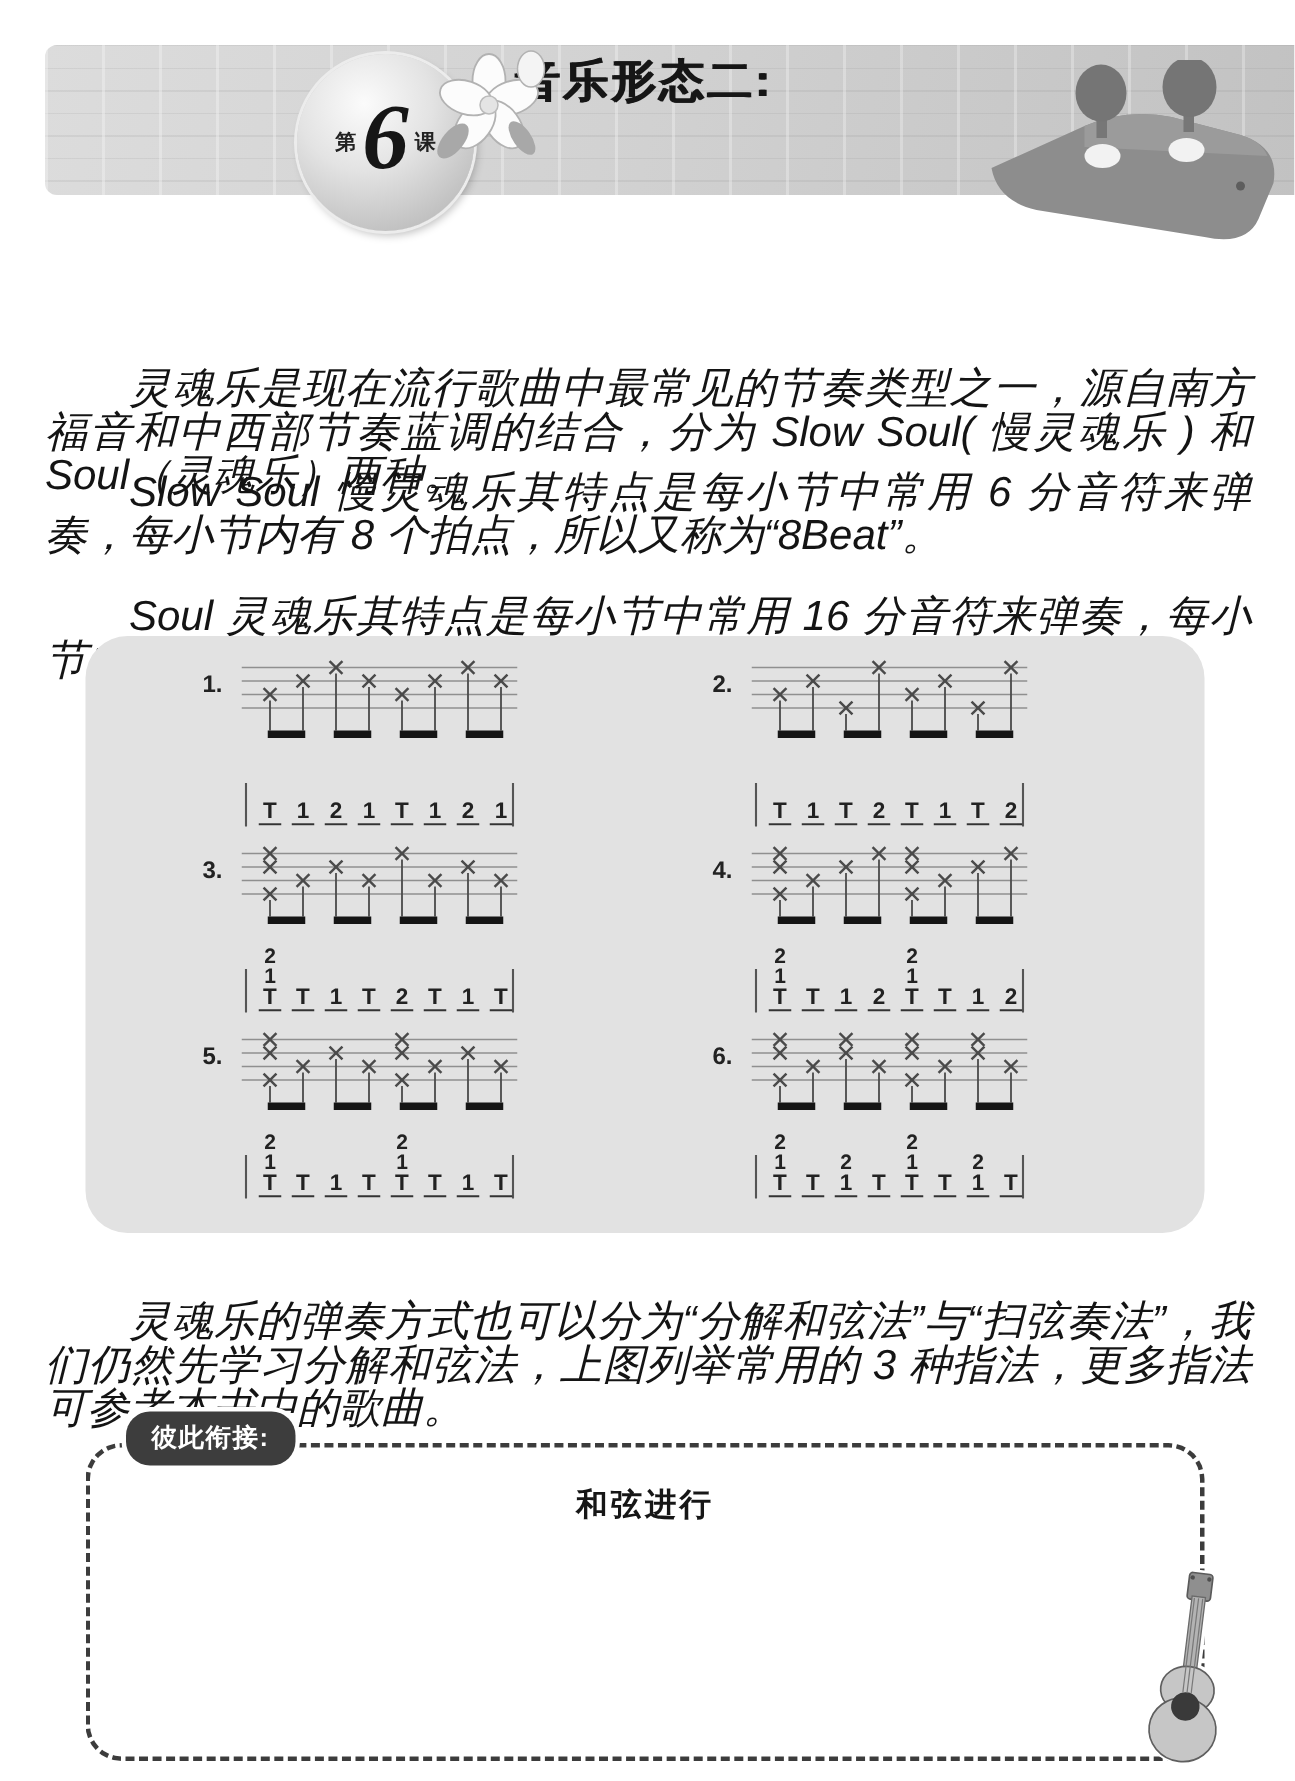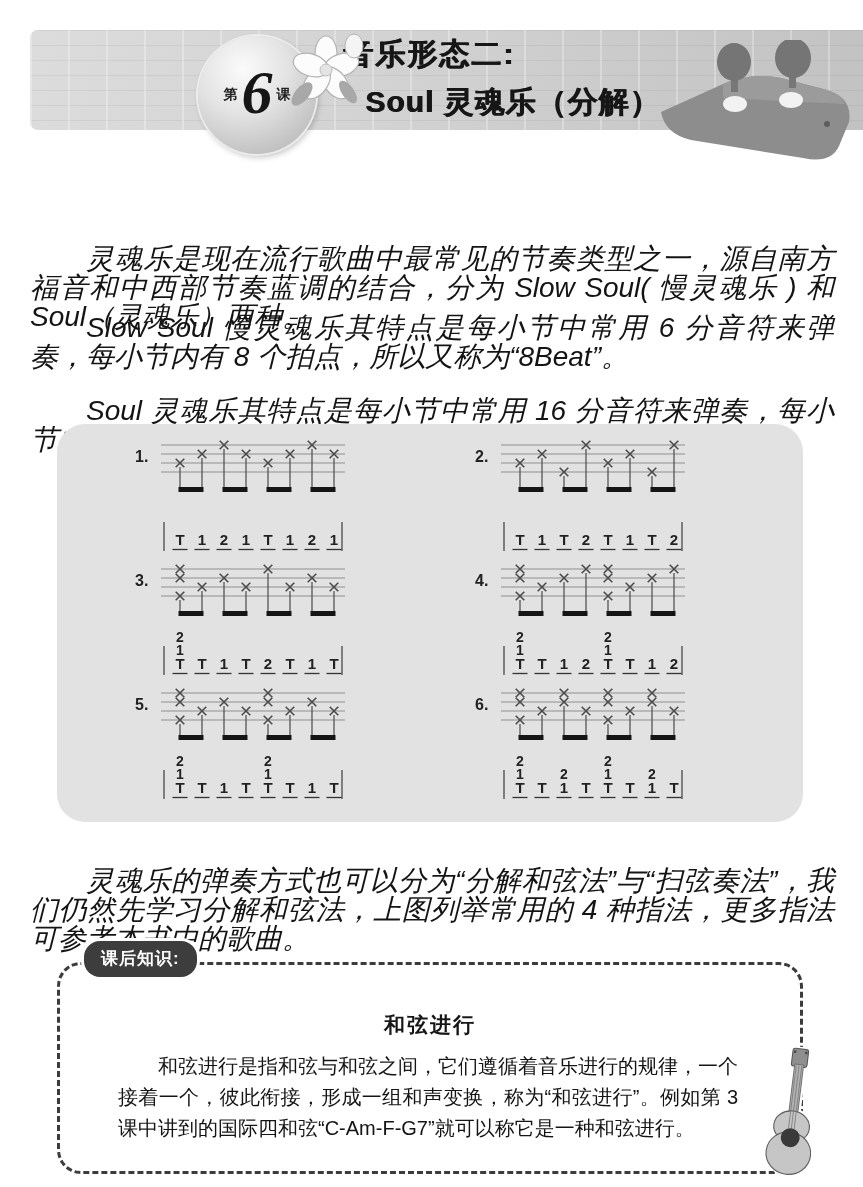--- a/index.html
+++ b/index.html
@@ -60,21 +60,21 @@
     position:absolute;left:84px;top:941px;z-index:3;
     background:var(--badge-bg,#3d3d3d);color:#fff;font-size:17px;font-weight:bold;
     padding:6px 17px 7px;border-radius:16px;box-shadow:0 0 0 3px #fff;
     letter-spacing:1px;
   }
   .kbox{
     position:absolute;left:57px;top:962px;width:746px;height:212px;
     border:3px dashed #3c3c3c;border-radius:24px;box-sizing:border-box;
   }
   .ktitle{text-align:center;font-size:21px;font-weight:bold;color:#161616;
-    margin-top:46px;letter-spacing:2px;}
+    margin-top:24px;letter-spacing:2px;}
   .kbody{font-size:20px;line-height:31px;text-indent:2em;text-align:justify;
     color:#141414;margin:12px 62px 0 58px;}
   .kukulele{position:absolute;left:752px;top:1046px;z-index:4;transform:rotate(7deg);}
 </style>
 </head>
 <body style="--text-color: #1c1c1c; --box-bg: #e2e2e2; --badge-bg: #3d3d3d;">
 
 <div class="banner">
   <svg class="headstock" width="232" height="128" viewBox="0 0 232 128">
     <path d="M30 72 L92 44 Q120 32 150 38 L196 50 Q222 58 218 82 L208 106 Q200 124 172 118 L60 100 Q34 94 30 72 Z" fill="#8d8d8d"></path>
@@ -103,21 +103,20 @@
 </div>
 
 <div class="lesson-circle">
   <span class="lesson-side">第</span>
   <span class="lesson-num">6</span>
   <span class="lesson-side">课</span>
 </div>
 
 <div class="page-title">
   <div class="title-l1">音乐形态二:</div>
-  <div class="title-l2">Soul 灵魂乐（分解）</div>
 </div>
 
 <p class="para para1">灵魂乐是现在流行歌曲中最常见的节奏类型之一，源自南方福音和中西部节奏蓝调的结合，分为 Slow Soul( 慢灵魂乐 ) 和 Soul（灵魂乐）两种。</p>
 <p class="para para2">Slow Soul 慢灵魂乐其特点是每小节中常用 6 分音符来弹奏，每小节内有 8 个拍点，所以又称为“8Beat”。</p>
 <p class="para para3">Soul 灵魂乐其特点是每小节中常用 16 分音符来弹奏，每小节内有 16 个拍点，所以又称为“16 Beat”或“Doule Soul”。</p>
 
 <div class="gray-box" id="exercise-grid">
     <div class="ex-cell">
       <div class="ex-head">
         <span class="ex-num">1.</span>
@@ -515,26 +514,25 @@
         <line x1="121.5" y1="45.5" x2="136.5" y2="45.5" stroke="#333" stroke-width="1.3"></line>
         <text x="151" y="41" text-anchor="middle" font-size="15" font-weight="bold" font-family="&quot;Liberation Sans&quot;,&quot;DejaVu Sans&quot;,sans-serif" fill="#222">1</text>
         <line x1="143.5" y1="45.5" x2="158.5" y2="45.5" stroke="#333" stroke-width="1.3"></line>
         <text x="151" y="27" text-anchor="middle" font-size="14" font-weight="bold" font-family="&quot;Liberation Sans&quot;,&quot;DejaVu Sans&quot;,sans-serif" fill="#222">2</text>
         <text x="173" y="41" text-anchor="middle" font-size="15" font-weight="bold" font-family="&quot;Liberation Sans&quot;,&quot;DejaVu Sans&quot;,sans-serif" fill="#222">T</text>
         <line x1="165.5" y1="45.5" x2="180.5" y2="45.5" stroke="#333" stroke-width="1.3"></line>
       </svg>
     </div>
   </div>
 
-<p class="para para4">灵魂乐的弹奏方式也可以分为“分解和弦法”与“扫弦奏法”，我们仍然先学习分解和弦法，上图列举常用的 4 种指法，更多指法可参考本书中的歌曲。</p>
-
-<span class="kbadge">课后知识:</span>
+<p class="para para4">灵魂乐的弹奏方式也可以分为“分解和弦法”与“扫弦奏法”，我们仍然先学习分解和弦法，上图列举常用的 3 种指法，更多指法可参考本书中的歌曲。</p>
+
+<span class="kbadge">彼此衔接:</span>
 <div class="kbox">
   <div class="ktitle">和弦进行</div>
-  <p class="kbody">和弦进行是指和弦与和弦之间，它们遵循着音乐进行的规律，一个接着一个，彼此衔接，形成一组和声变换，称为“和弦进行”。例如第 3 课中讲到的国际四和弦“C-Am-F-G7”就可以称它是一种和弦进行。</p>
 </div>
 
 <svg class="kukulele" width="78" height="134" viewBox="0 0 60 120">
   <g stroke="#ffffff" stroke-width="5" fill="none">
     <path d="M26 2 h12 v15 h-12 z M28 17 h8 v44 h-8 z"></path>
     <path d="M32 58 a16 14 0 1 0 0.1 0 M32 78 a20 18 0 1 0 0.1 0"></path>
   </g>
   <rect x="25" y="2" width="14" height="16" rx="2" fill="#8f8f8f" stroke="#5a5a5a"></rect>
   <rect x="28" y="16" width="8" height="46" fill="#b3b3b3" stroke="#6a6a6a" stroke-width=".8"></rect>
   <ellipse cx="32" cy="72" rx="16" ry="14" fill="#c6c6c6" stroke="#5f5f5f"></ellipse>

